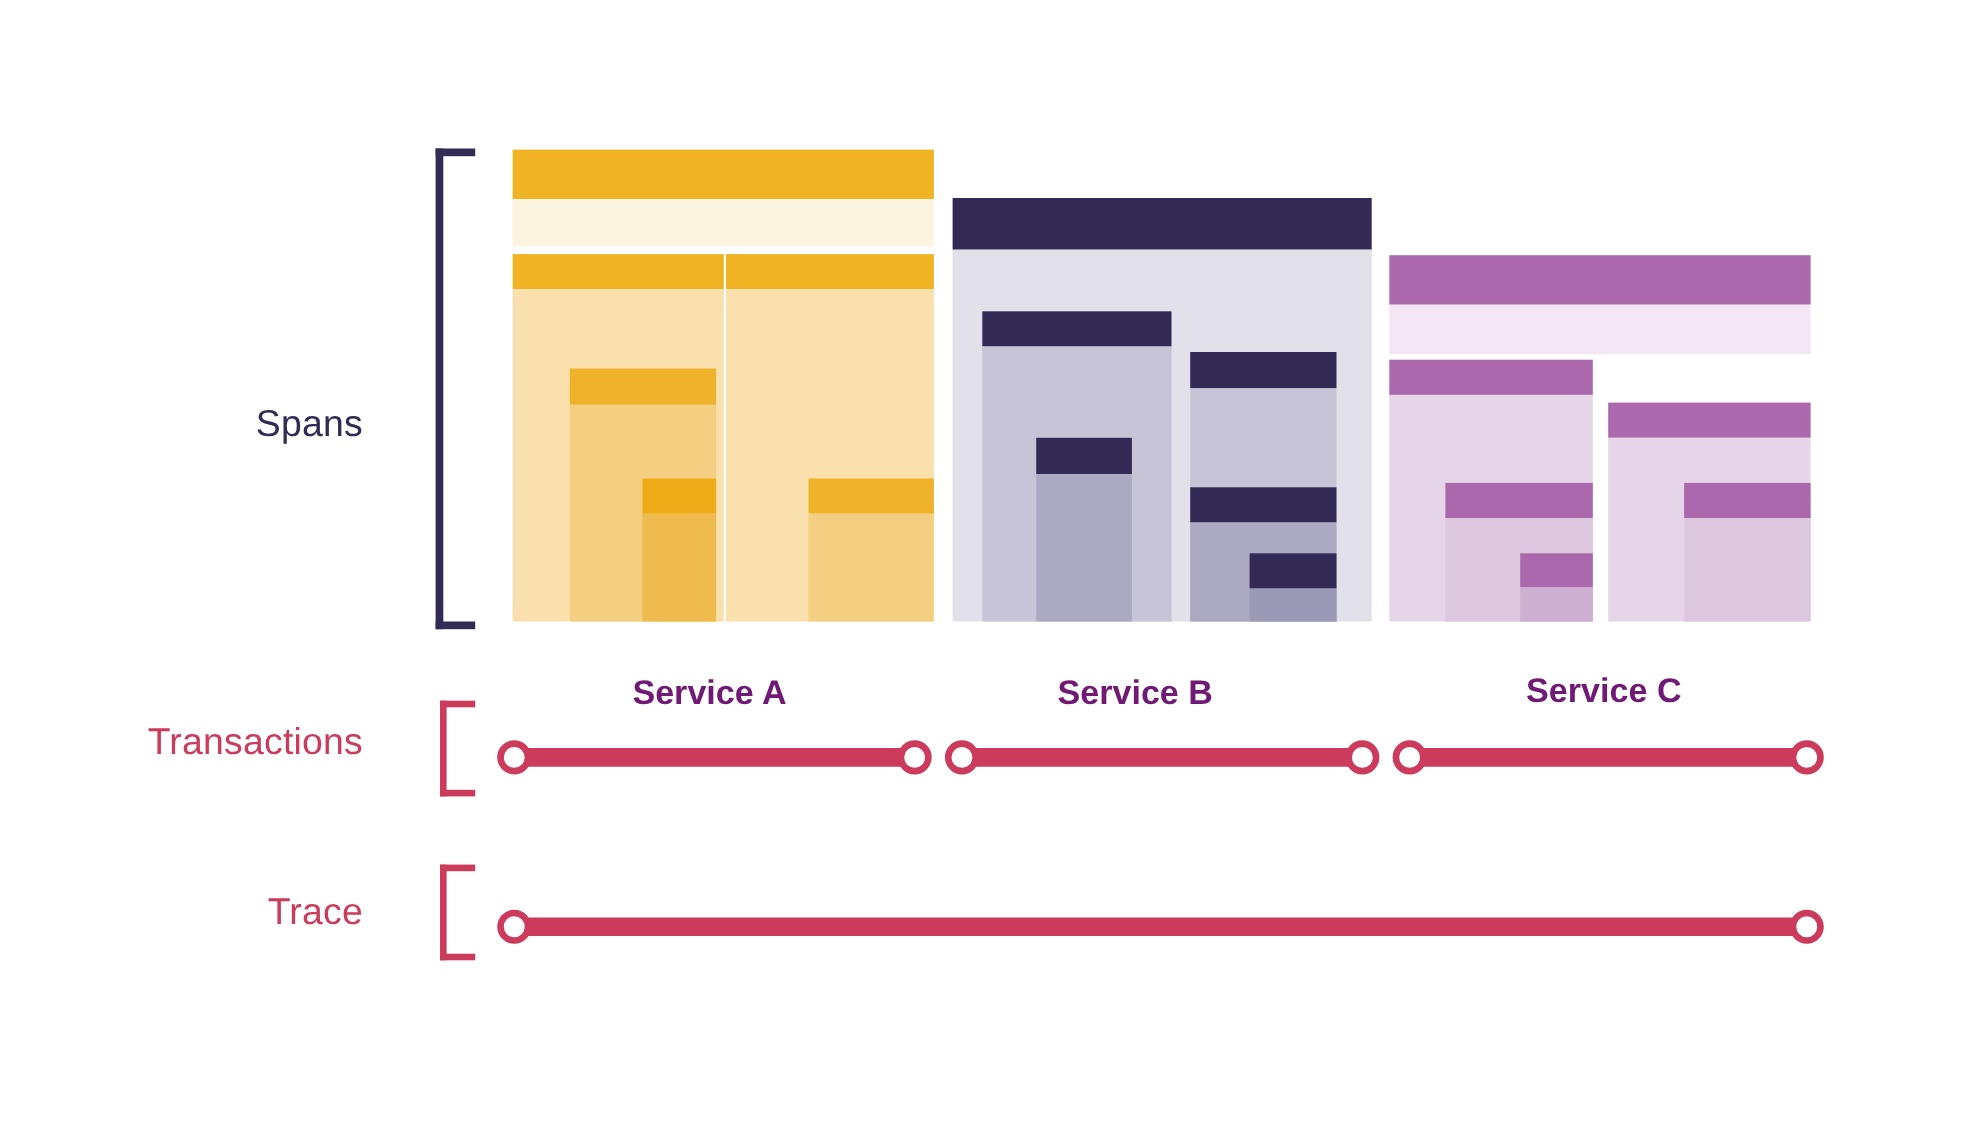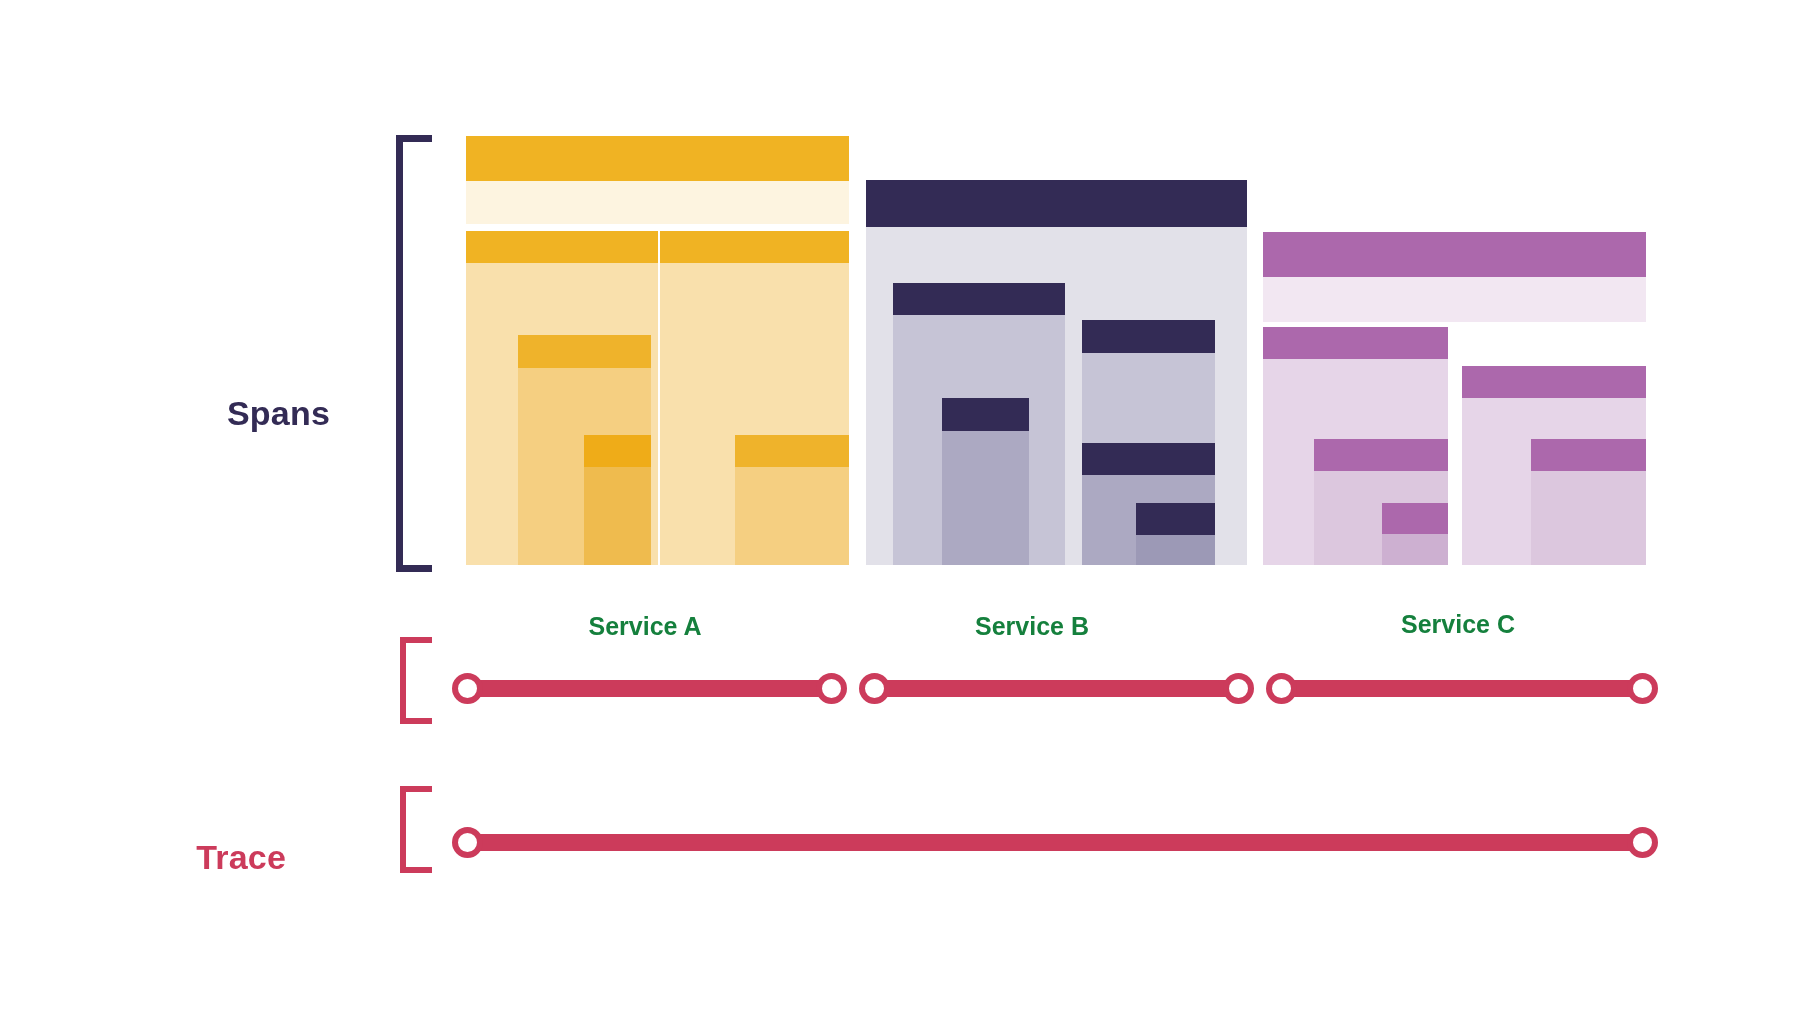--- a/index.html
+++ b/index.html
@@ -18,43 +18,42 @@
     position: absolute;
     left: 0; top: 0;
     width: 1800px;
     height: 1031px;
   }
   .abs { position: absolute; }
 
   
   .row-label {
     position: absolute;
-    font-weight: bold;
+    font-weight: normal;
     white-space: nowrap;
     text-align: right;
-    margin-top: 28px;
   }
   .label-spans {
     font-size: 34px;
     color: #332B55;
     right: 1470px;
     top: 366px;
     letter-spacing: 0.2px;
   }
   .label-transactions {
     font-size: 34px;
     color: #CC3B5B;
     right: 1470px;
     top: 655px;
     letter-spacing: 0.2px;
   }
   .label-trace {
     font-size: 34px;
     color: #CC3B5B;
-    right: 1514px;
+    right: 1470px;
     top: 810px;
     letter-spacing: 0.2px;
   }
 
   
   .bracket {
     position: absolute;
     box-sizing: border-box;
     border-style: solid;
     border-right: none;
@@ -90,23 +89,23 @@
     left: 0; top: 0;
     width: 1800px;
     height: 1031px;
     pointer-events: none;
   }
   .span-block { position: absolute; }
 
   
   .svc-caption {
     position: absolute;
-    font-size: 25px;
+    font-size: 31px;
     font-weight: bold;
-    color: #15803d;
+    color: #701a75;
     white-space: nowrap;
   }
 
   
   .tl-seg {
     position: absolute;
     height: 17px;
     background: #CC3B5B;
     border-radius: 1px;
   }
@@ -165,20 +164,21 @@
       <div class="span-block" style="left: 1531px; top: 471px; width: 115px; height: 94px; background: rgb(220, 199, 222);"></div>
       <div class="span-block" style="left: 1382px; top: 503px; width: 66px; height: 31px; background: rgb(172, 104, 172);"></div>
       <div class="span-block" style="left: 1382px; top: 534px; width: 66px; height: 31px; background: rgb(205, 176, 209);"></div>
     </div>
 
   <div class="svc-caption" style="left:645px;top:612px;transform:translateX(-50%);">Service A</div>
   <div class="svc-caption" style="left:1032px;top:612px;transform:translateX(-50%);">Service B</div>
   <div class="svc-caption" style="left:1458px;top:610px;transform:translateX(-50%);">Service C</div>
 
   <div class="bracket bracket-transactions"></div>
+  <div class="row-label label-transactions">Transactions</div>
 
   <div id="transactions-timeline" class="abs" style="left:0;top:0;width:1800px;height:1031px;">
       <div class="tl-seg" style="left: 460px; top: 680px; width: 377px;"></div>
       <div class="tl-seg" style="left: 867px; top: 680px; width: 376px;"></div>
       <div class="tl-seg" style="left: 1275px; top: 680px; width: 373px;"></div>
       <div class="tl-node" style="left: 452px; top: 673px;"></div>
       <div class="tl-node" style="left: 816px; top: 673px;"></div>
       <div class="tl-node" style="left: 859px; top: 673px;"></div>
       <div class="tl-node" style="left: 1223px; top: 673px;"></div>
       <div class="tl-node" style="left: 1266px; top: 673px;"></div>

